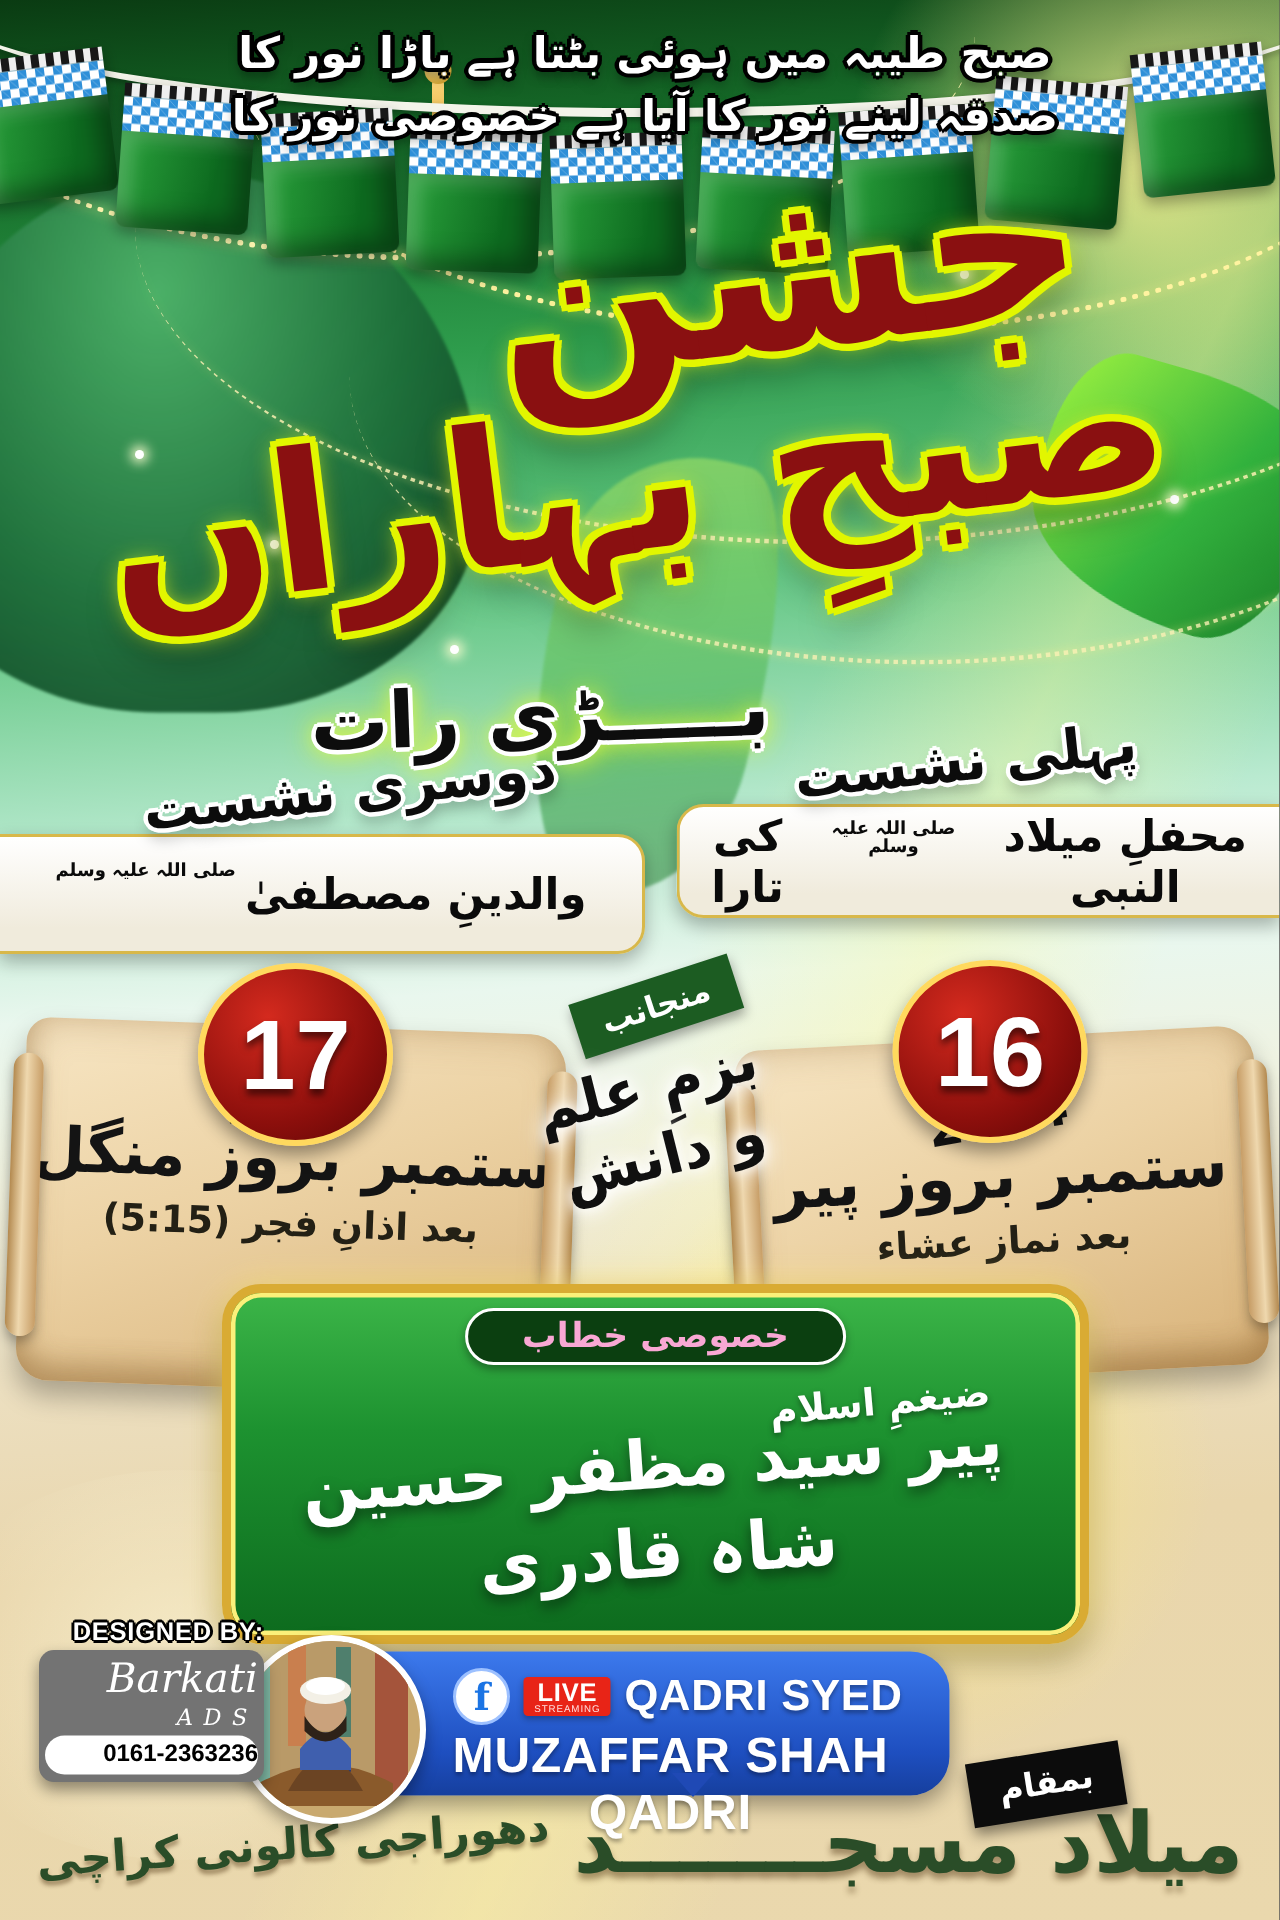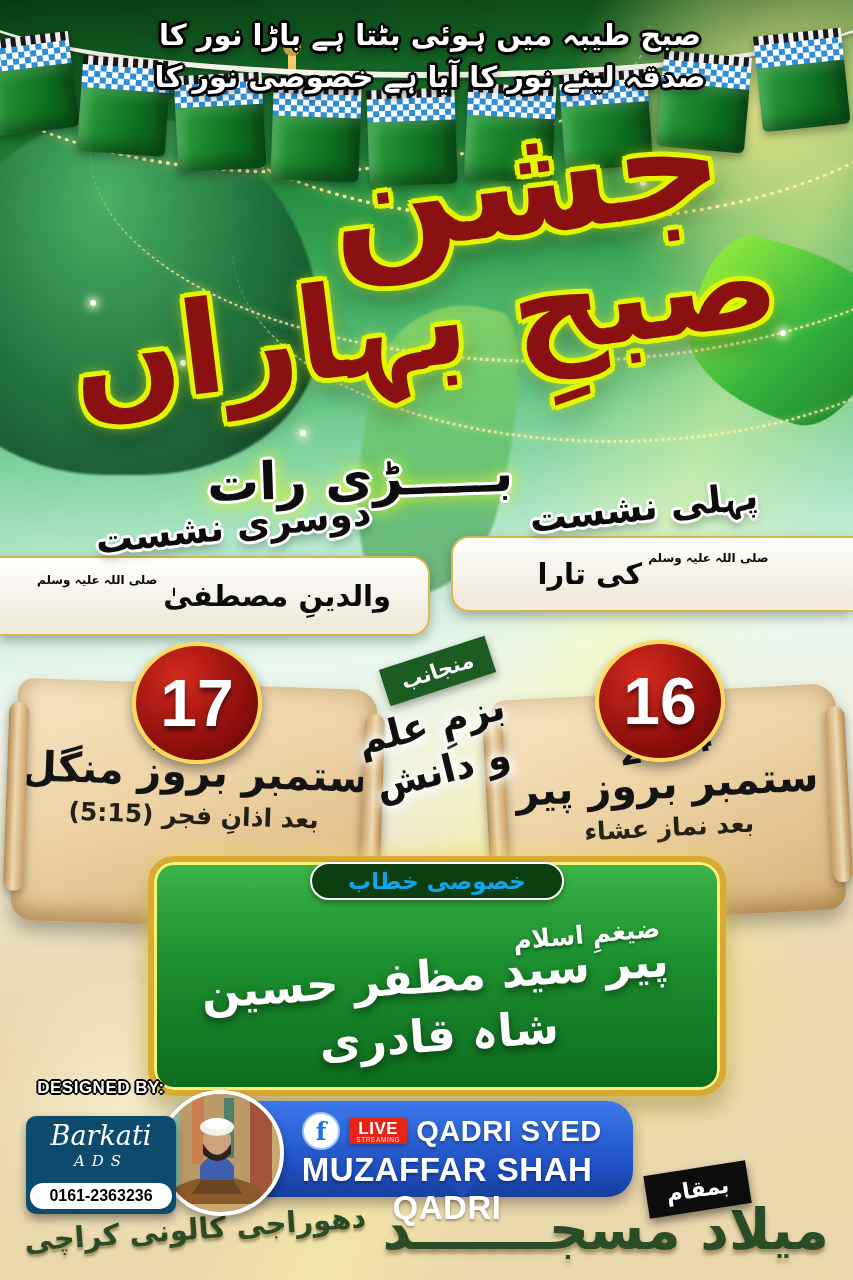--- a/index.html
+++ b/index.html
@@ -122,36 +122,36 @@
   .org-tag{display:inline-block;background:#1c5c22;color:#fff;font-size:21px;font-weight:bold;
     padding:7px 18px;transform:rotate(-18deg);box-shadow:0 4px 8px rgba(0,0,0,.35);direction:rtl;}
   .org-name{margin-top:10px;transform:rotate(-14deg);direction:rtl;font-size:38px;
     font-weight:bold;color:#101010;line-height:1.25;
     text-shadow:0 0 8px #fff,0 0 14px #fff,0 0 20px #fff;}
   
   .speaker-banner{position:absolute;left:148px;top:856px;width:566px;height:228px;z-index:4;
     background:linear-gradient(180deg,#3cb548,#1d9230 40%,#0d6b1e);
     border:6px solid #d9ab33;border-radius:26px;
     box-shadow:inset 0 0 0 3px #fbf07a,0 0 22px rgba(255,230,120,.75),0 10px 20px rgba(0,0,0,.3);}
-  .special-pill{position:absolute;top:0;left:50%;transform:translateX(-50%);direction:rtl;
-    background:#0b3f10;border:2px solid #fff;border-radius:999px;color:#0ea5e9;font-size:23px;
+  .special-pill{position:absolute;top:10px;left:50%;transform:translateX(-50%);direction:rtl;
+    background:#0b3f10;border:2px solid #fff;border-radius:999px;color:#f9a8d4;font-size:23px;
     font-weight:bold;padding:4px 36px;white-space:nowrap;box-shadow:0 3px 6px rgba(0,0,0,.35);}
   .honorific{position:absolute;top:58px;right:60px;direction:rtl;color:#fff;font-size:25px;
     font-weight:bold;transform:rotate(-5deg);text-shadow:0 2px 4px rgba(0,0,0,.45);}
   .speaker-name{position:absolute;top:86px;left:8px;right:8px;direction:rtl;text-align:center;
     color:#fff;font-size:45px;font-weight:bold;line-height:1.3;transform:rotate(-4deg);
     text-shadow:0 4px 9px rgba(0,0,0,.5);}
   
-  .designer{position:absolute;left:26px;top:1078px;width:150px;z-index:6;text-align:center;
+  .designer{position:absolute;left:26px;top:1078px;width:150px;z-index:6;text-align:right;
     font-family:"Liberation Sans",sans-serif;}
   .designer-heading{color:#fff;font-weight:bold;font-size:17px;letter-spacing:.5px;
     text-shadow:-2px 0 0 #000,2px 0 0 #000,0 -2px 0 #000,0 2px 0 #000,-1px -1px 0 #000,
       1px 1px 0 #000,-1px 1px 0 #000,1px -1px 0 #000;}
-  .designer-card{position:relative;margin-top:18px;background:#0c4a6e;border-radius:10px;
-    padding:4px 4px 44px;box-shadow:0 5px 10px rgba(0,0,0,.4);}
+  .designer-card{position:relative;margin-top:2px;background:#737373;border-radius:10px;
+    padding:4px 4px 34px;box-shadow:0 5px 10px rgba(0,0,0,.4);}
   .designer-brand{font-family:"DejaVu Serif",serif;font-style:italic;color:#fff;font-size:27px;}
   .designer-sub{font-family:"DejaVu Serif",serif;font-style:italic;color:#fff;font-size:15px;
     letter-spacing:7px;margin-top:1px;}
   .designer-phone{position:absolute;left:4px;right:4px;bottom:5px;background:#fff;
     border-radius:999px;font-weight:bold;font-size:16px;color:#000;padding:4px 0;}
   
   .live-banner{position:absolute;left:213px;top:1101px;width:420px;height:96px;z-index:5;
     background:linear-gradient(180deg,#3c79ec,#1e4fc0 70%,#163f9e);border-radius:26px;
     box-shadow:0 6px 14px rgba(0,0,0,.35);font-family:"Liberation Sans",sans-serif;}
   .live-banner::after{content:"";position:absolute;left:56%;bottom:-15px;
@@ -261,20 +261,21 @@
   </div>
 
   <div class="title-wrap">
     <div class="t-word t1">جشن</div>
     <div class="t-word t2">صبحِ بہاراں</div>
   </div>
   <div class="bari">بـــــڑی رات</div>
 
   <div class="session-label lbl-first">پہلی نشست</div>
   <div class="session-banner bnr-first">
+    <span>محفلِ میلاد النبی</span>
     <span class="durood">صلی اللہ علیہ وسلم</span>
     <span>کی تارا</span>
   </div>
 
   <div class="session-label lbl-second">دوسری نشست</div>
   <div class="session-banner bnr-second">
     <span>والدینِ مصطفیٰ</span>
     <span class="durood">صلی اللہ علیہ وسلم</span>
   </div>
 

